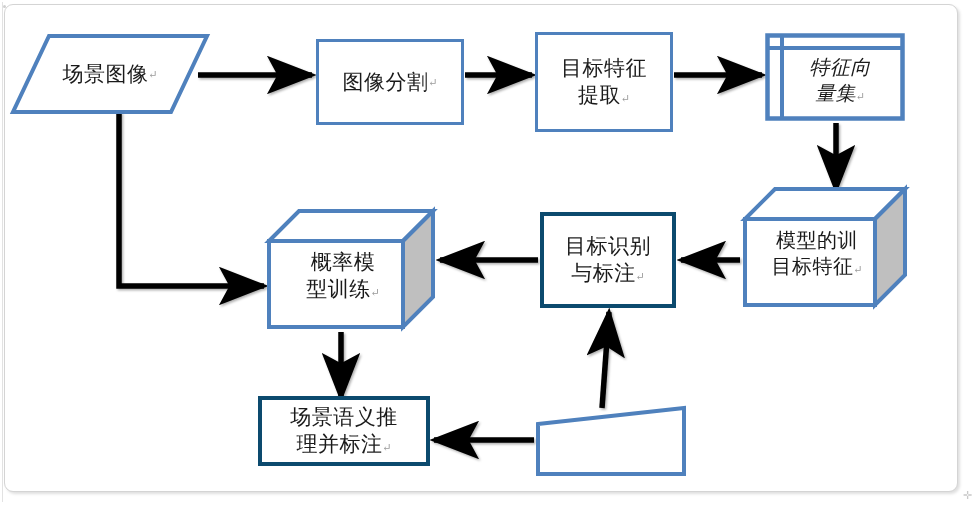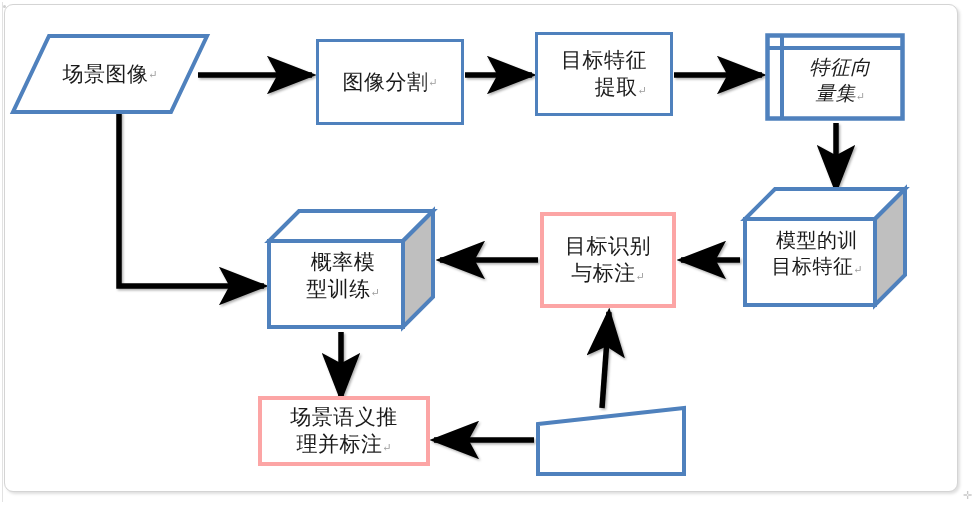--- a/index.html
+++ b/index.html
@@ -80,21 +80,21 @@
     letter-spacing: 0;
   }
 
   
   .rect {
     border: 3px solid #4F81BD;
     background: #ffffff;
   }
 
   .rect-red {
-    border: 4px solid #fca5a5;
+    border: 4px solid #0c4a6e;
     background: #ffffff;
   }
 
   
   .para-wrap { background: transparent; border: none; align-items: center; }
 
   
   .shape-svg { position: absolute; left: 0; top: 0; z-index: 1; overflow: visible; }
 
   
@@ -157,21 +157,21 @@
     </svg>
     <span class="node-label">场景图像</span>
       <span class="pilcrow" style="z-index:3;">↵</span>
   </div>
 
   <div class="node rect" style="left:316px; top:39px; width:148px; height:86px; font-size:21px;">
     <span class="node-label">图像分割</span>
       <span class="pilcrow">↵</span>
   </div>
 
-  <div class="node rect" style="left:535px; top:32px; width:138px; height:84px; font-size:21px;text-align:right;">
+  <div class="node rect" style="left:535px; top:32px; width:138px; height:100px; font-size:21px;">
     <span style="position:relative; z-index:3;">
       <span class="node-label">目标特征
 提取</span><span class="pilcrow">↵</span>
     </span>
   </div>
 
   <div class="node" style="left:765px; top:33px; width:140px; height:88px; font-size:20px;font-style:italic;">
     <svg class="shape-svg" width="140" height="88" viewBox="0 0 140 88">
       <rect x="2.5" y="2.5" width="135" height="83" fill="#FFFFFF" stroke="#4F81BD" stroke-width="4.5"></rect>
       <line x1="2.5" y1="15" x2="137.5" y2="15" stroke="#4F81BD" stroke-width="4"></line>

